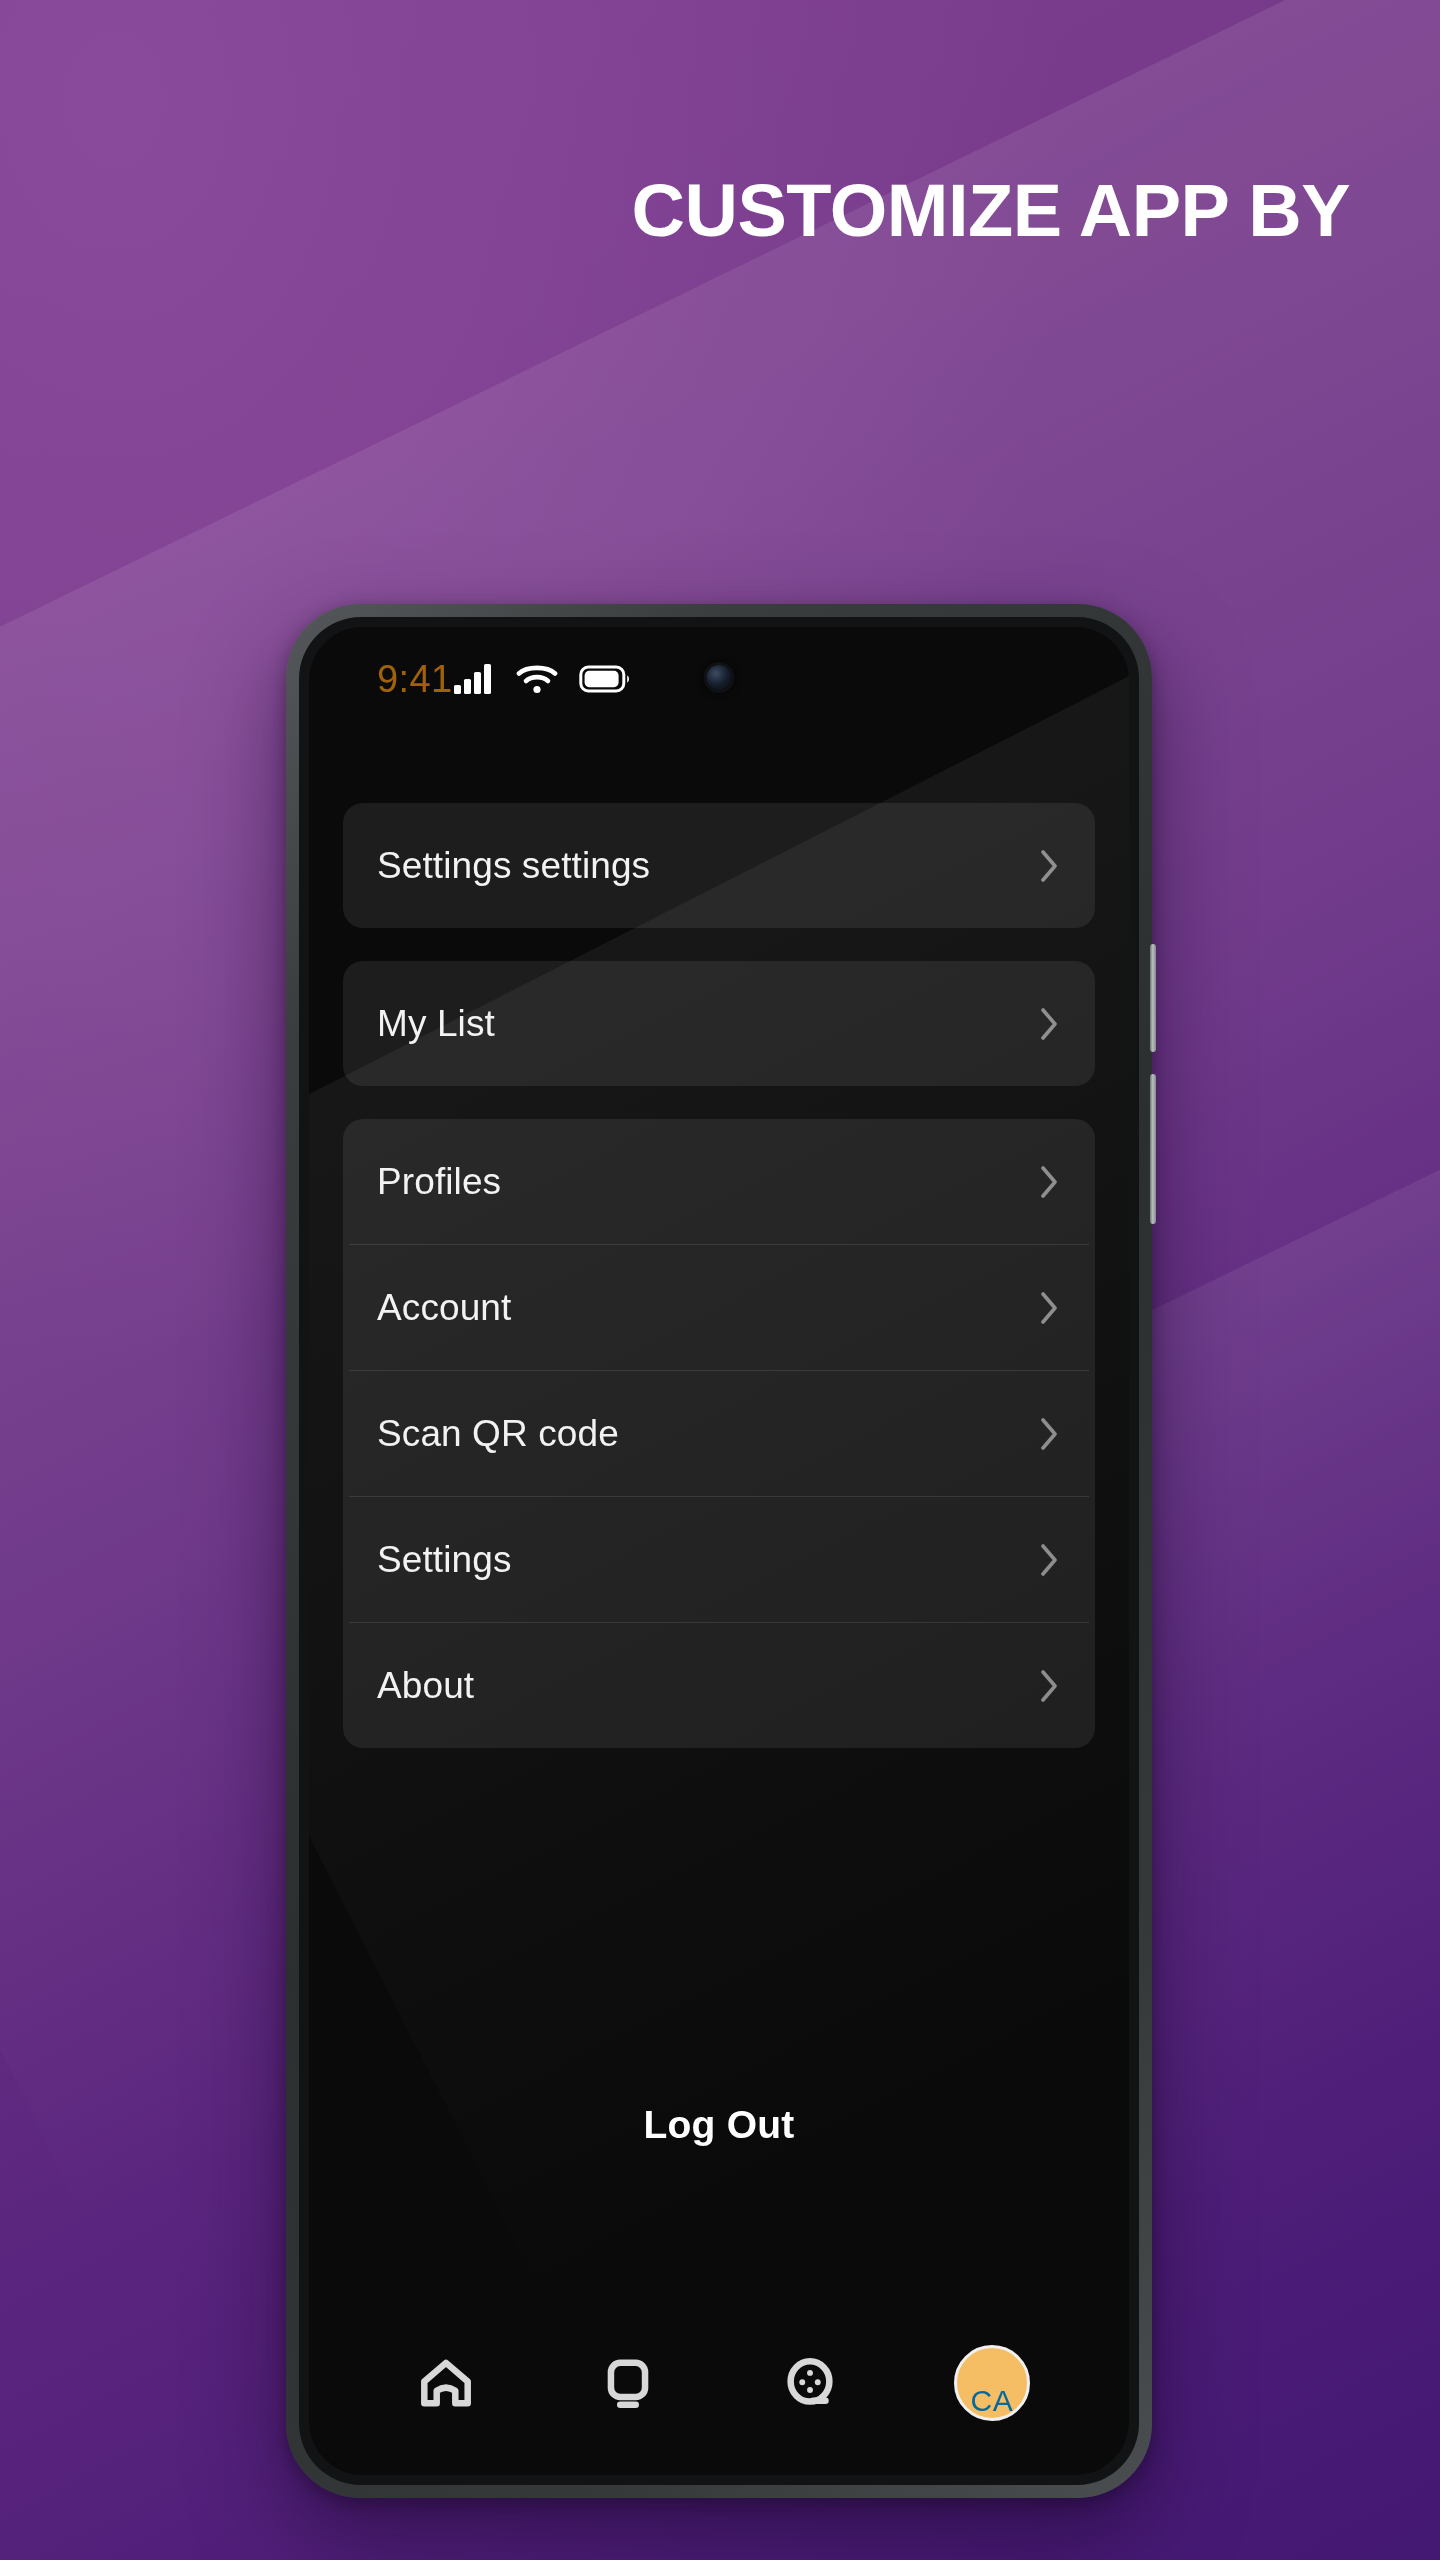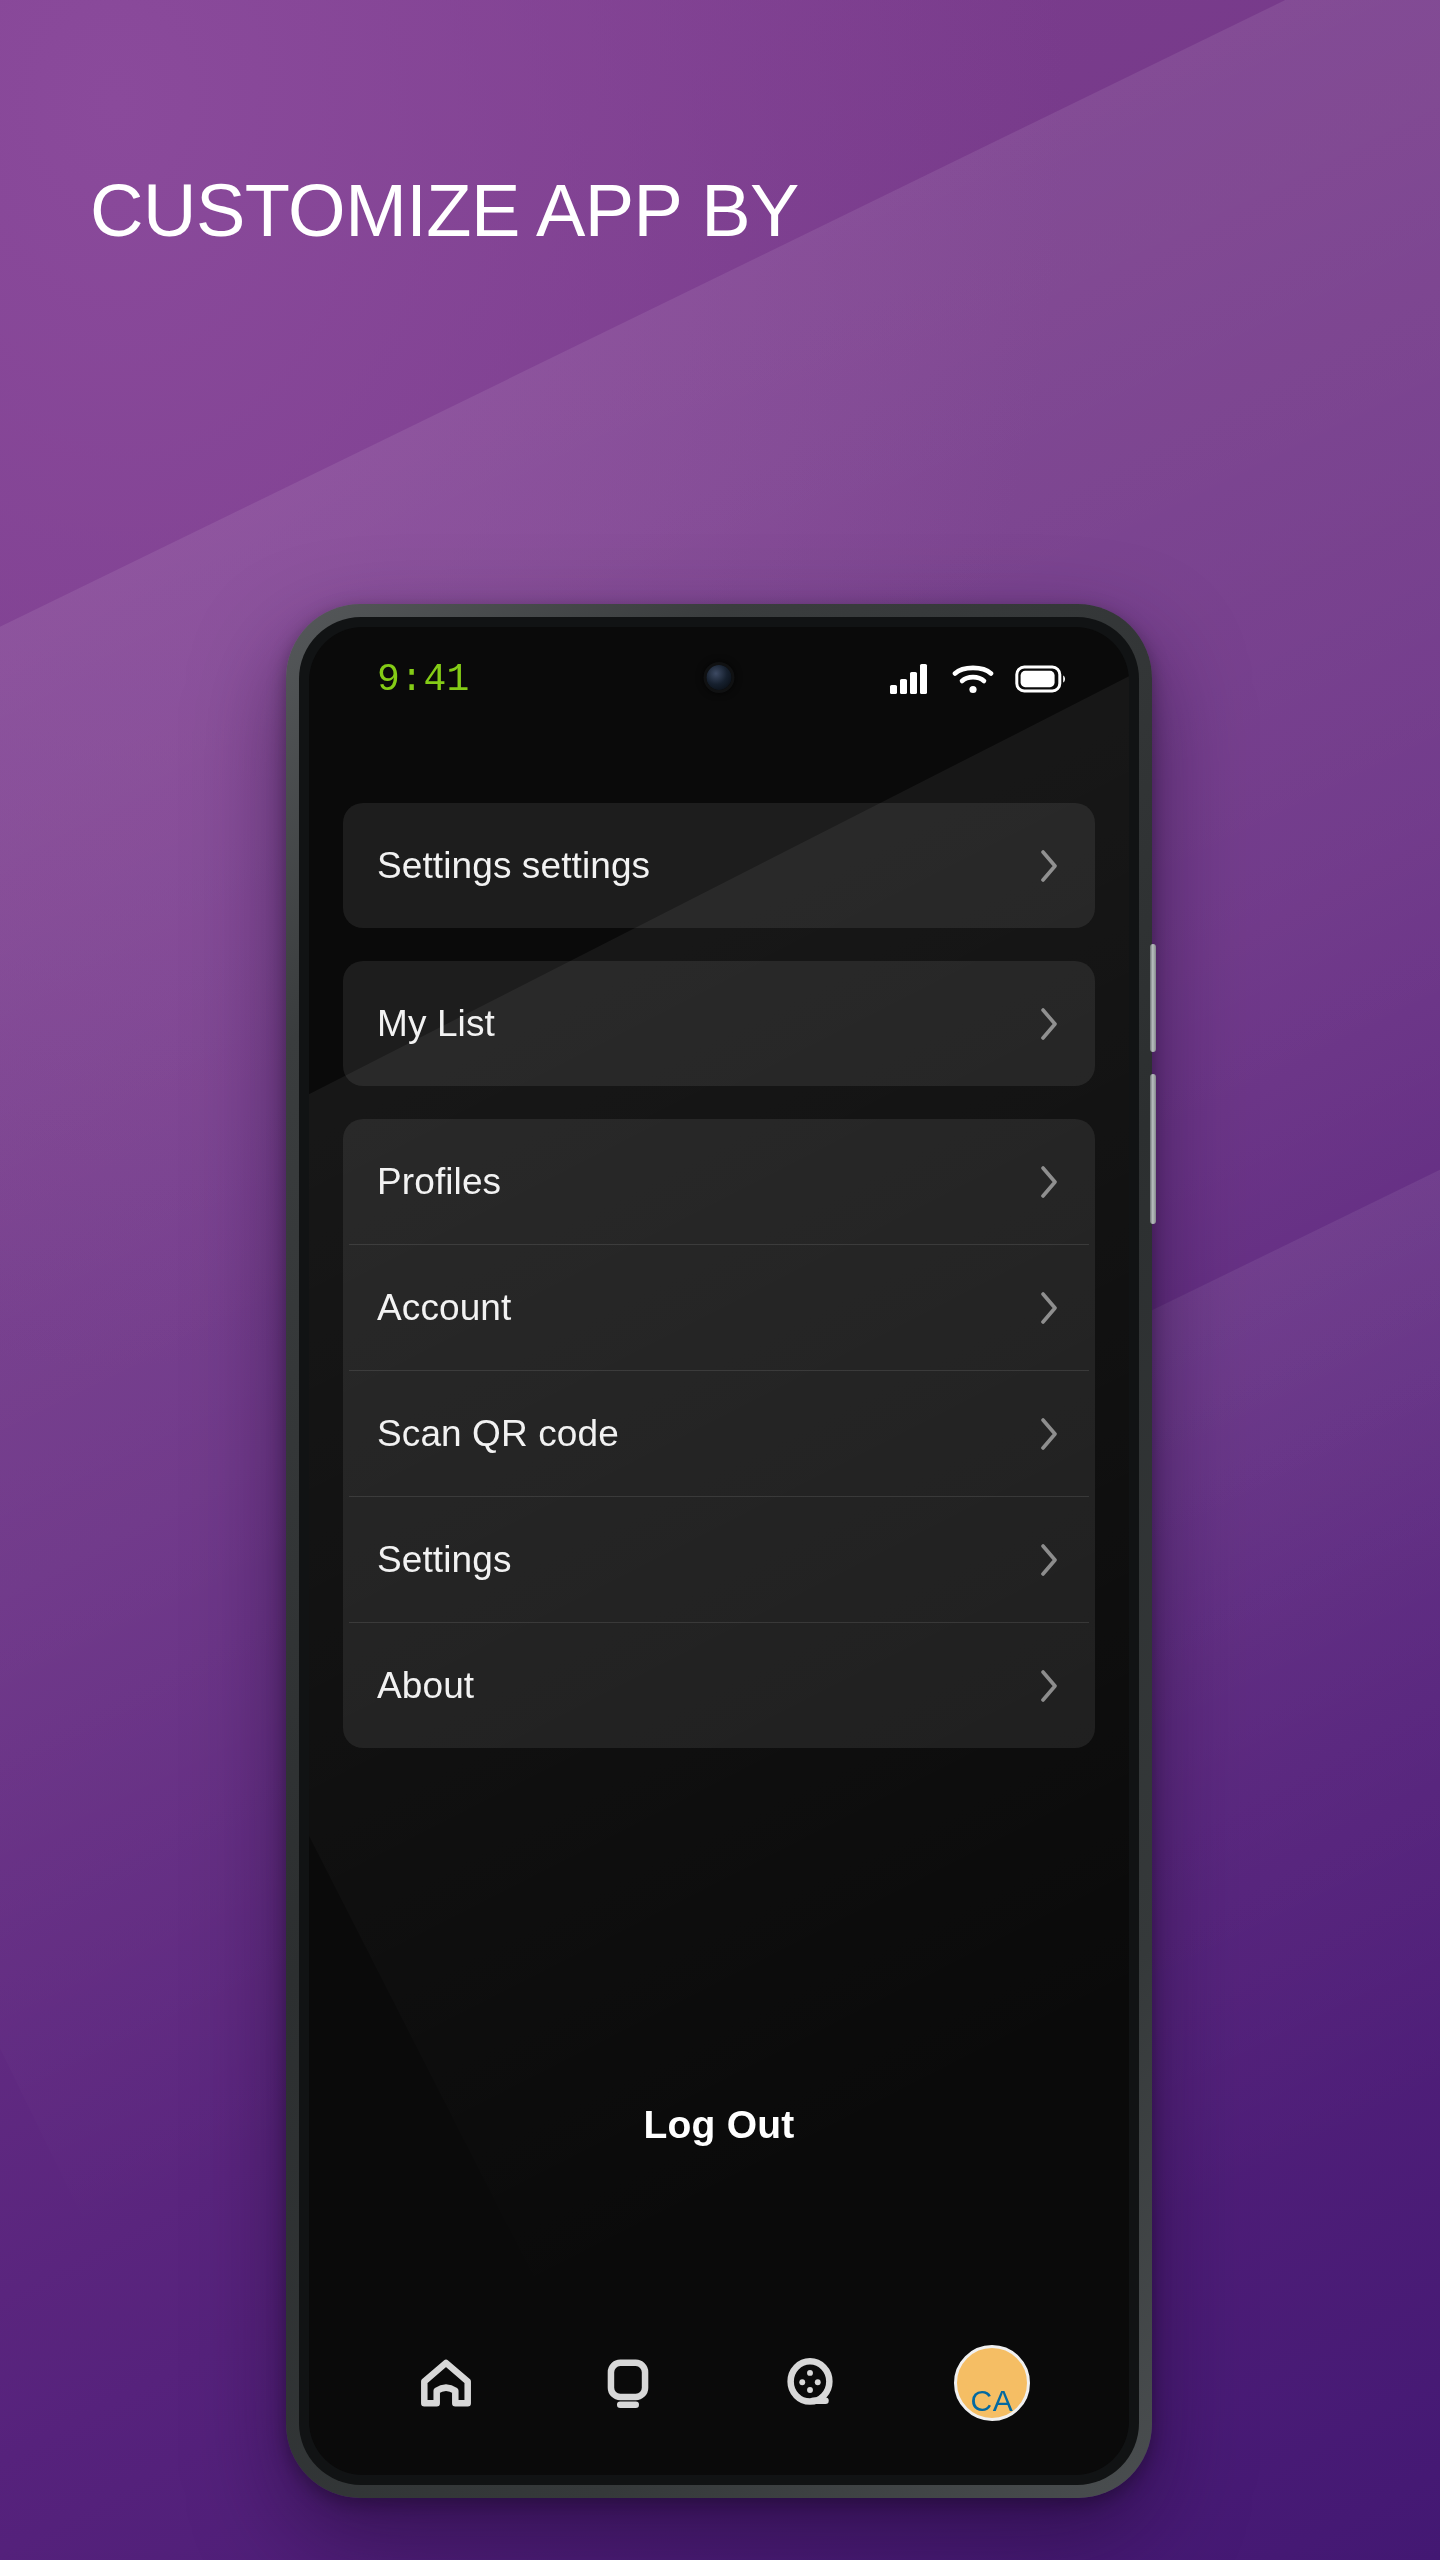--- a/index.html
+++ b/index.html
@@ -36,23 +36,23 @@
     background:linear-gradient(to bottom, rgba(255,255,255,0.07) 0%, rgba(255,255,255,0.0) 70%);
     transform:rotate(-26deg);
     transform-origin:0 0;
     pointer-events:none;
   }
 
   
   #headline {
     position:absolute;
     left:0; right:0; top:168px;
-    text-align:left;
+    text-align:right;
     color:#ffffff;
-    font-weight:400;
+    font-weight:700;
     font-size:74px;
     line-height:1.17;
     letter-spacing:-0.5px;
     text-transform:uppercase;
     padding:0 90px;
   }
   #headline .hl-line { display:block; white-space:nowrap; }
 
   
   #phone {
@@ -102,25 +102,23 @@
   #btn-a { top:340px; height:108px; }
   #btn-b { top:470px; height:150px; }
 
   
   #statusbar {
     position:relative;
     height:104px;
     flex:0 0 auto;
     display:flex;
     align-items:center;
-    justify-content:space-between;
     padding:0 62px 0 68px;
-    color:#84cc16;
+    color:#a16207;
     z-index:6;
-    font-family:Liberation Mono, monospace;
   }
   #status-time { font-size:38px; font-weight:500; letter-spacing:0.4px; }
   #status-icons { display:flex; align-items:center; gap:21px; }
   .camera-hole {
     position:absolute;
     left:50%; top:38px;
     transform:translateX(-50%);
     width:25px; height:25px;
     border-radius:50%;
     background:radial-gradient(circle at 38% 34%, #3d4a63 0%, #16202e 48%, #05080c 100%);

